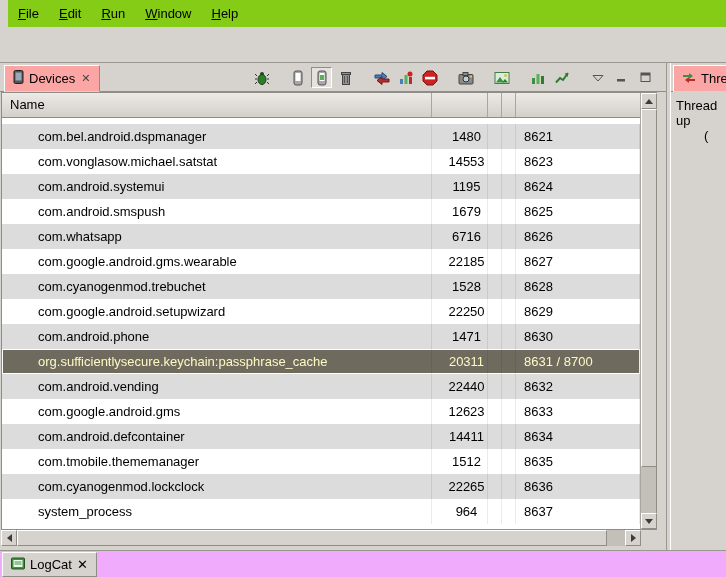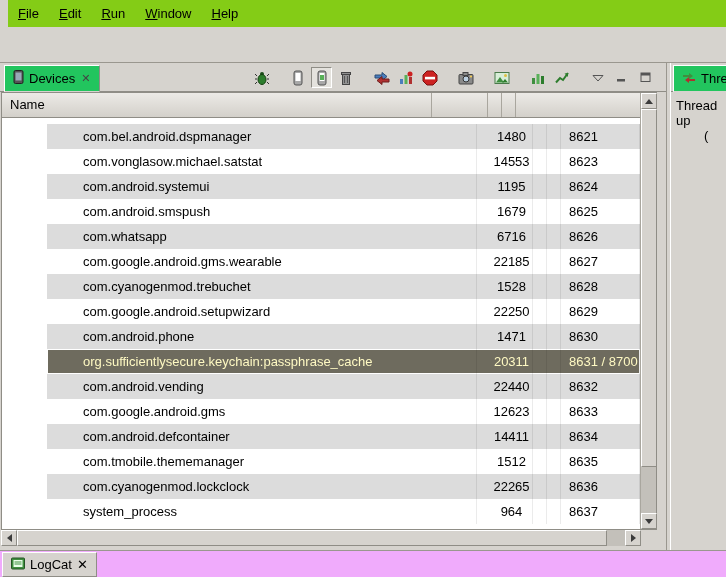--- a/index.html
+++ b/index.html
@@ -26,21 +26,21 @@
   .main { position:absolute; top:63px; left:0; width:726px; height:487px; display:flex; }
 
   .devices-pane { width:666px; height:100%; position:relative; background:#d6d3ce; }
   .sash { width:5px; height:100%; background:#d6d3ce; border-left:1px solid #9a978f;
           border-right:1px solid #fff; cursor:col-resize; }
   .threads-pane { width:55px; height:100%; position:relative; background:#d6d3ce; overflow:hidden; }
 
   
   .tabbar { height:29px; position:relative; border-bottom:1px solid #8f8d86; background:#d6d3ce; }
   .tab { position:absolute; bottom:-1px; height:27px; display:flex; align-items:center; gap:5px;
-         padding:0 8px; background:#22c55e; border:1px solid #8f8d86; border-bottom:1px solid #d6d3ce;
+         padding:0 8px; background:#fca5a5; border:1px solid #8f8d86; border-bottom:1px solid #d6d3ce;
          border-top-color:#ffffff; border-left-color:#ffffff; white-space:nowrap; }
   .tab .close { color:#444; font-size:11px; padding:0 1px; cursor:pointer; }
   .tab-label { cursor:default; }
 
   
   .view-toolbar { position:absolute; right:10px; top:4px; display:flex; align-items:center; gap:3px; }
   .tbtn { width:21px; height:21px; display:flex; align-items:center; justify-content:center;
           border:1px solid transparent; cursor:pointer; }
   .tbtn.pressed { border-color:#8f8d86 #fff #fff #8f8d86; background:#e4e2dd; }
   .tgap { width:9px; }
@@ -48,21 +48,21 @@
   
   .table { position:absolute; top:29px; left:1px; width:656px; height:438px;
            background:#fff; border:1px solid #8f8d86; display:flex; }
   .table-left { width:638px; display:flex; flex-direction:column; overflow:hidden; }
   .header-row { height:25px; display:flex; flex-shrink:0;
                 background:linear-gradient(#eceae6,#d3d0ca);
                 border-bottom:1px solid #8f8d86; }
   .hcell { height:100%; line-height:24px; border-right:1px solid #a9a69e; padding-left:8px;
            overflow:hidden; white-space:nowrap; cursor:default; }
   .rows { flex:1; background:#fff; padding-top:6px; overflow:hidden; }
-  .row { height:25px; display:flex; line-height:25px; cursor:default;margin-left:45px; }
+  .row { height:25px; display:flex; line-height:25px; cursor:default; }
   .row:nth-child(odd)  { background:#dcdcdc; }
   .row:nth-child(even) { background:#ffffff; }
   .row.selected { background:#6e6b5e !important; color:#fef9c3; box-shadow:inset 0 0 0 1px #fff; }
   .cell { height:100%; overflow:hidden; white-space:nowrap; border-right:1px solid rgba(0,0,0,0.08); }
 
   .c-name { width:430px; padding-left:36px; }
   .c-pid  { width:56px;  padding-left:14px;text-align:center; }
   .c-a    { width:14px; }
   .c-b    { width:14px; }
   .c-port { flex:1; padding-left:8px; }

